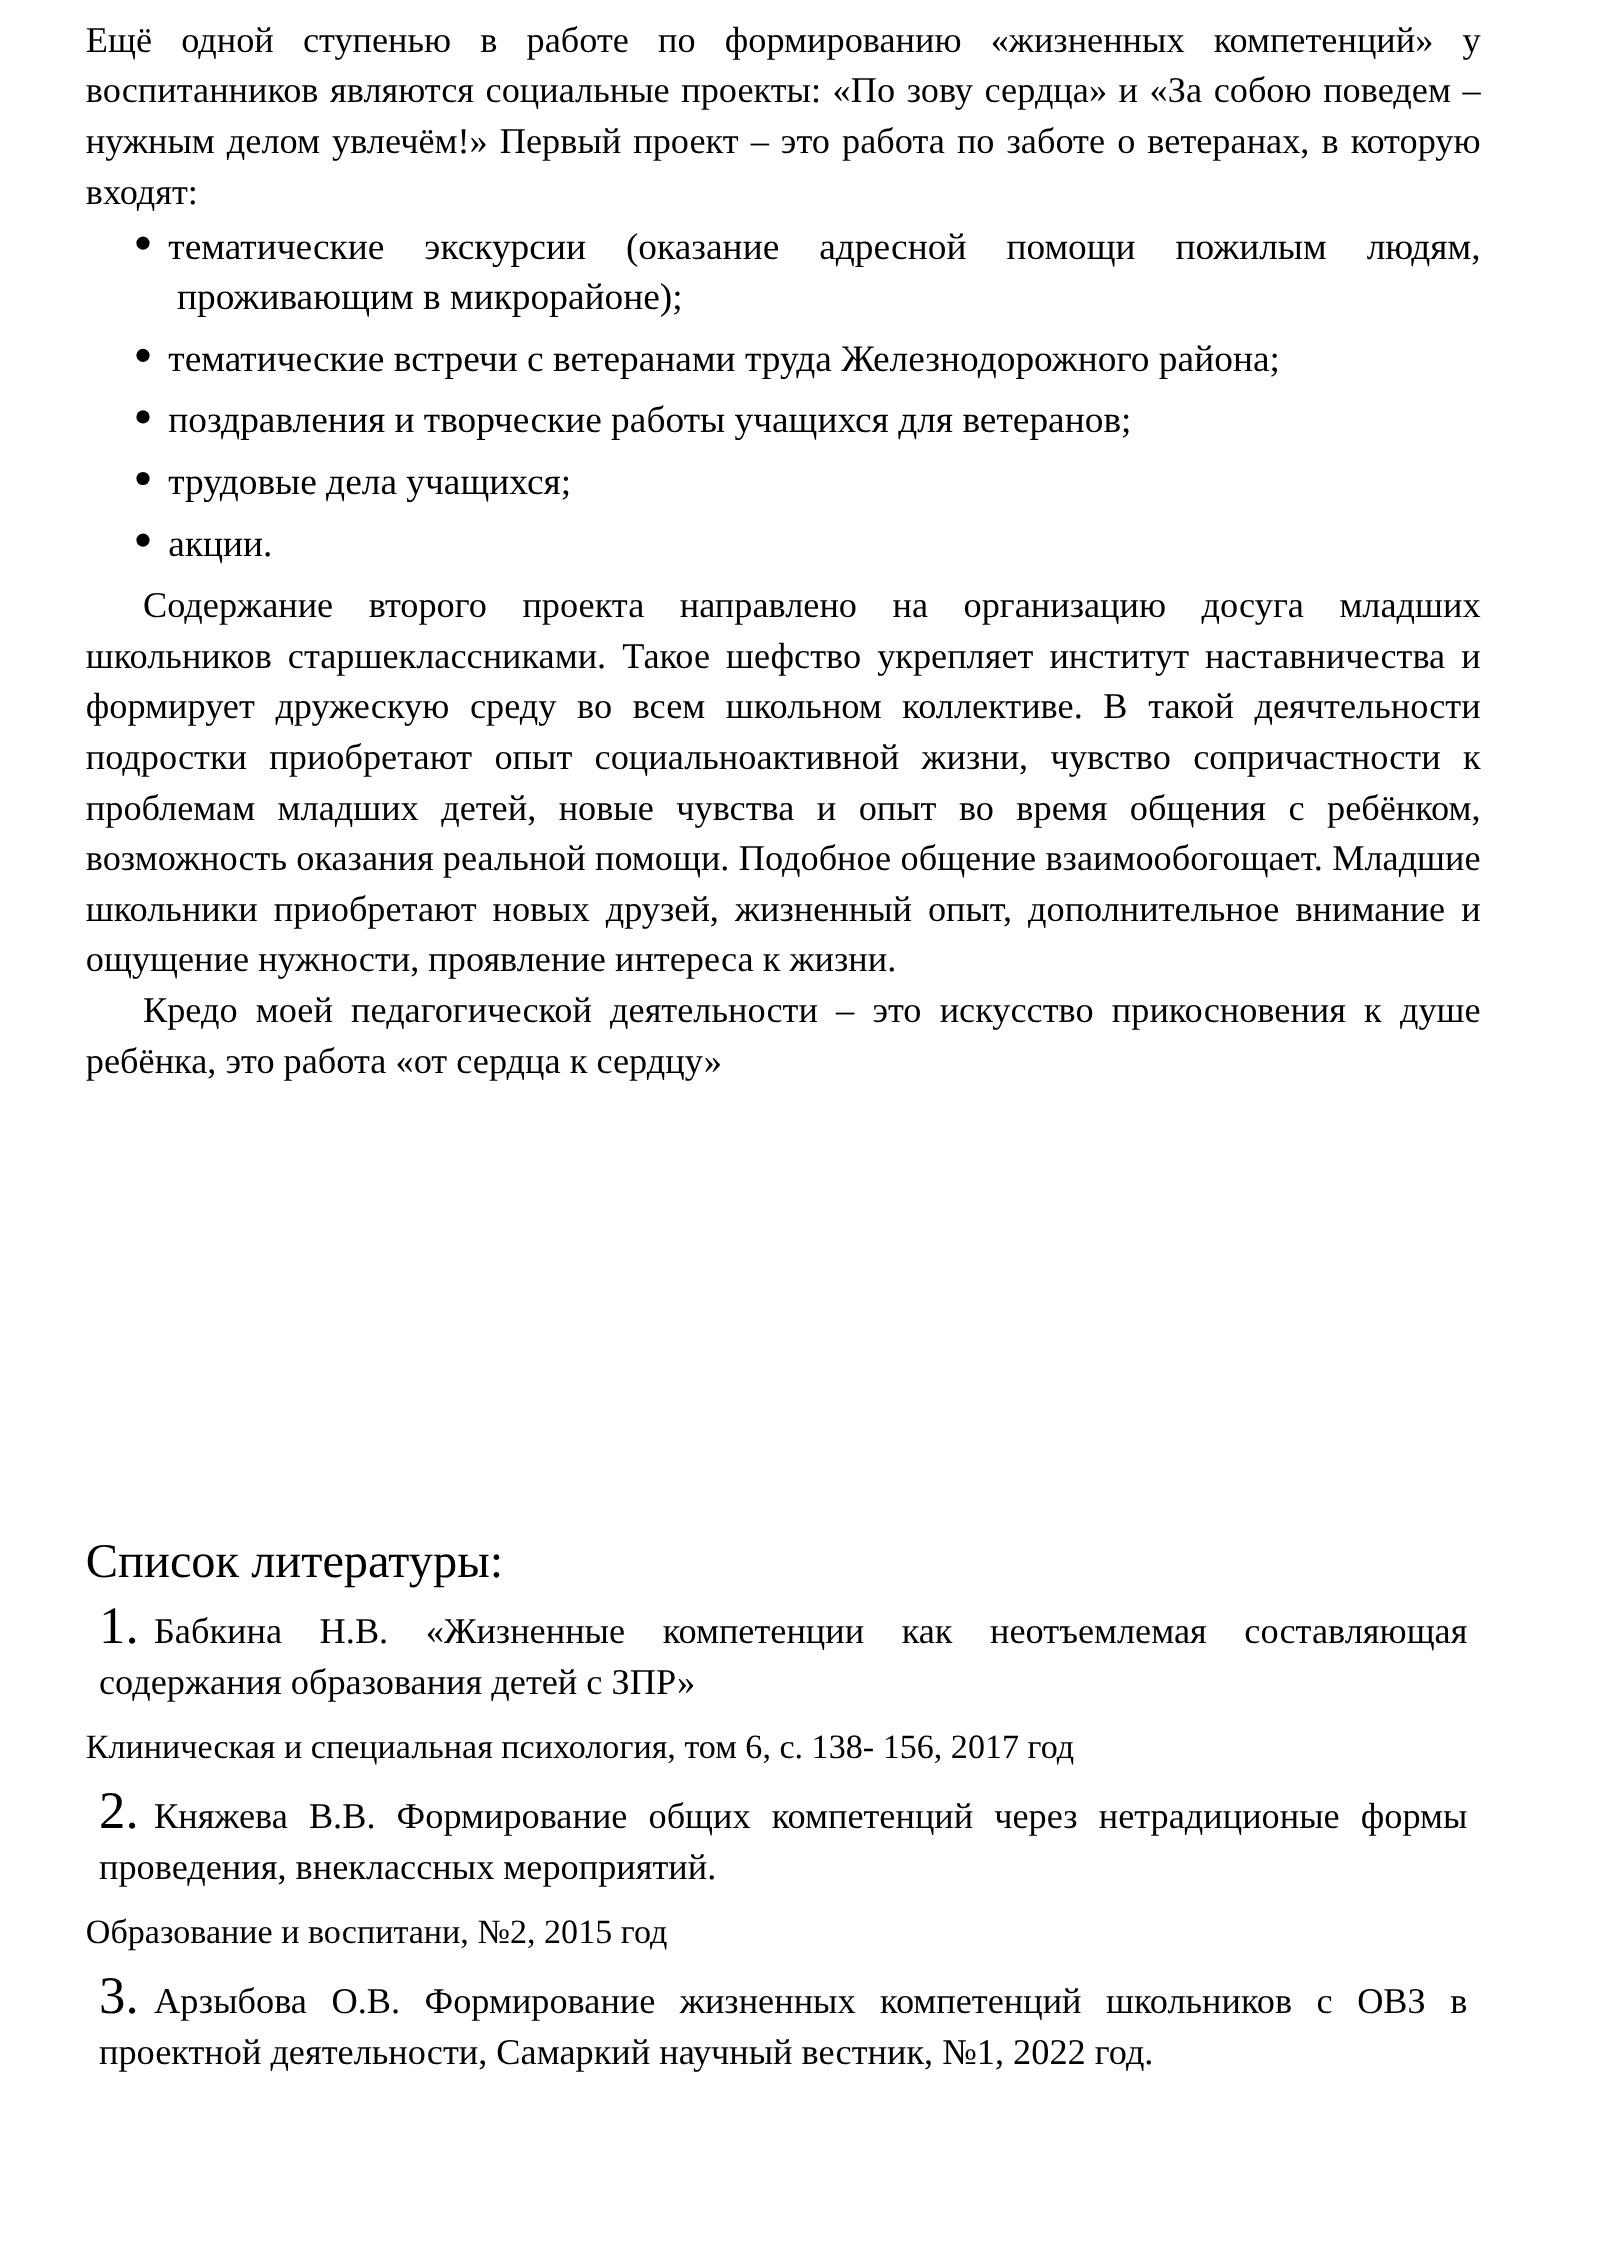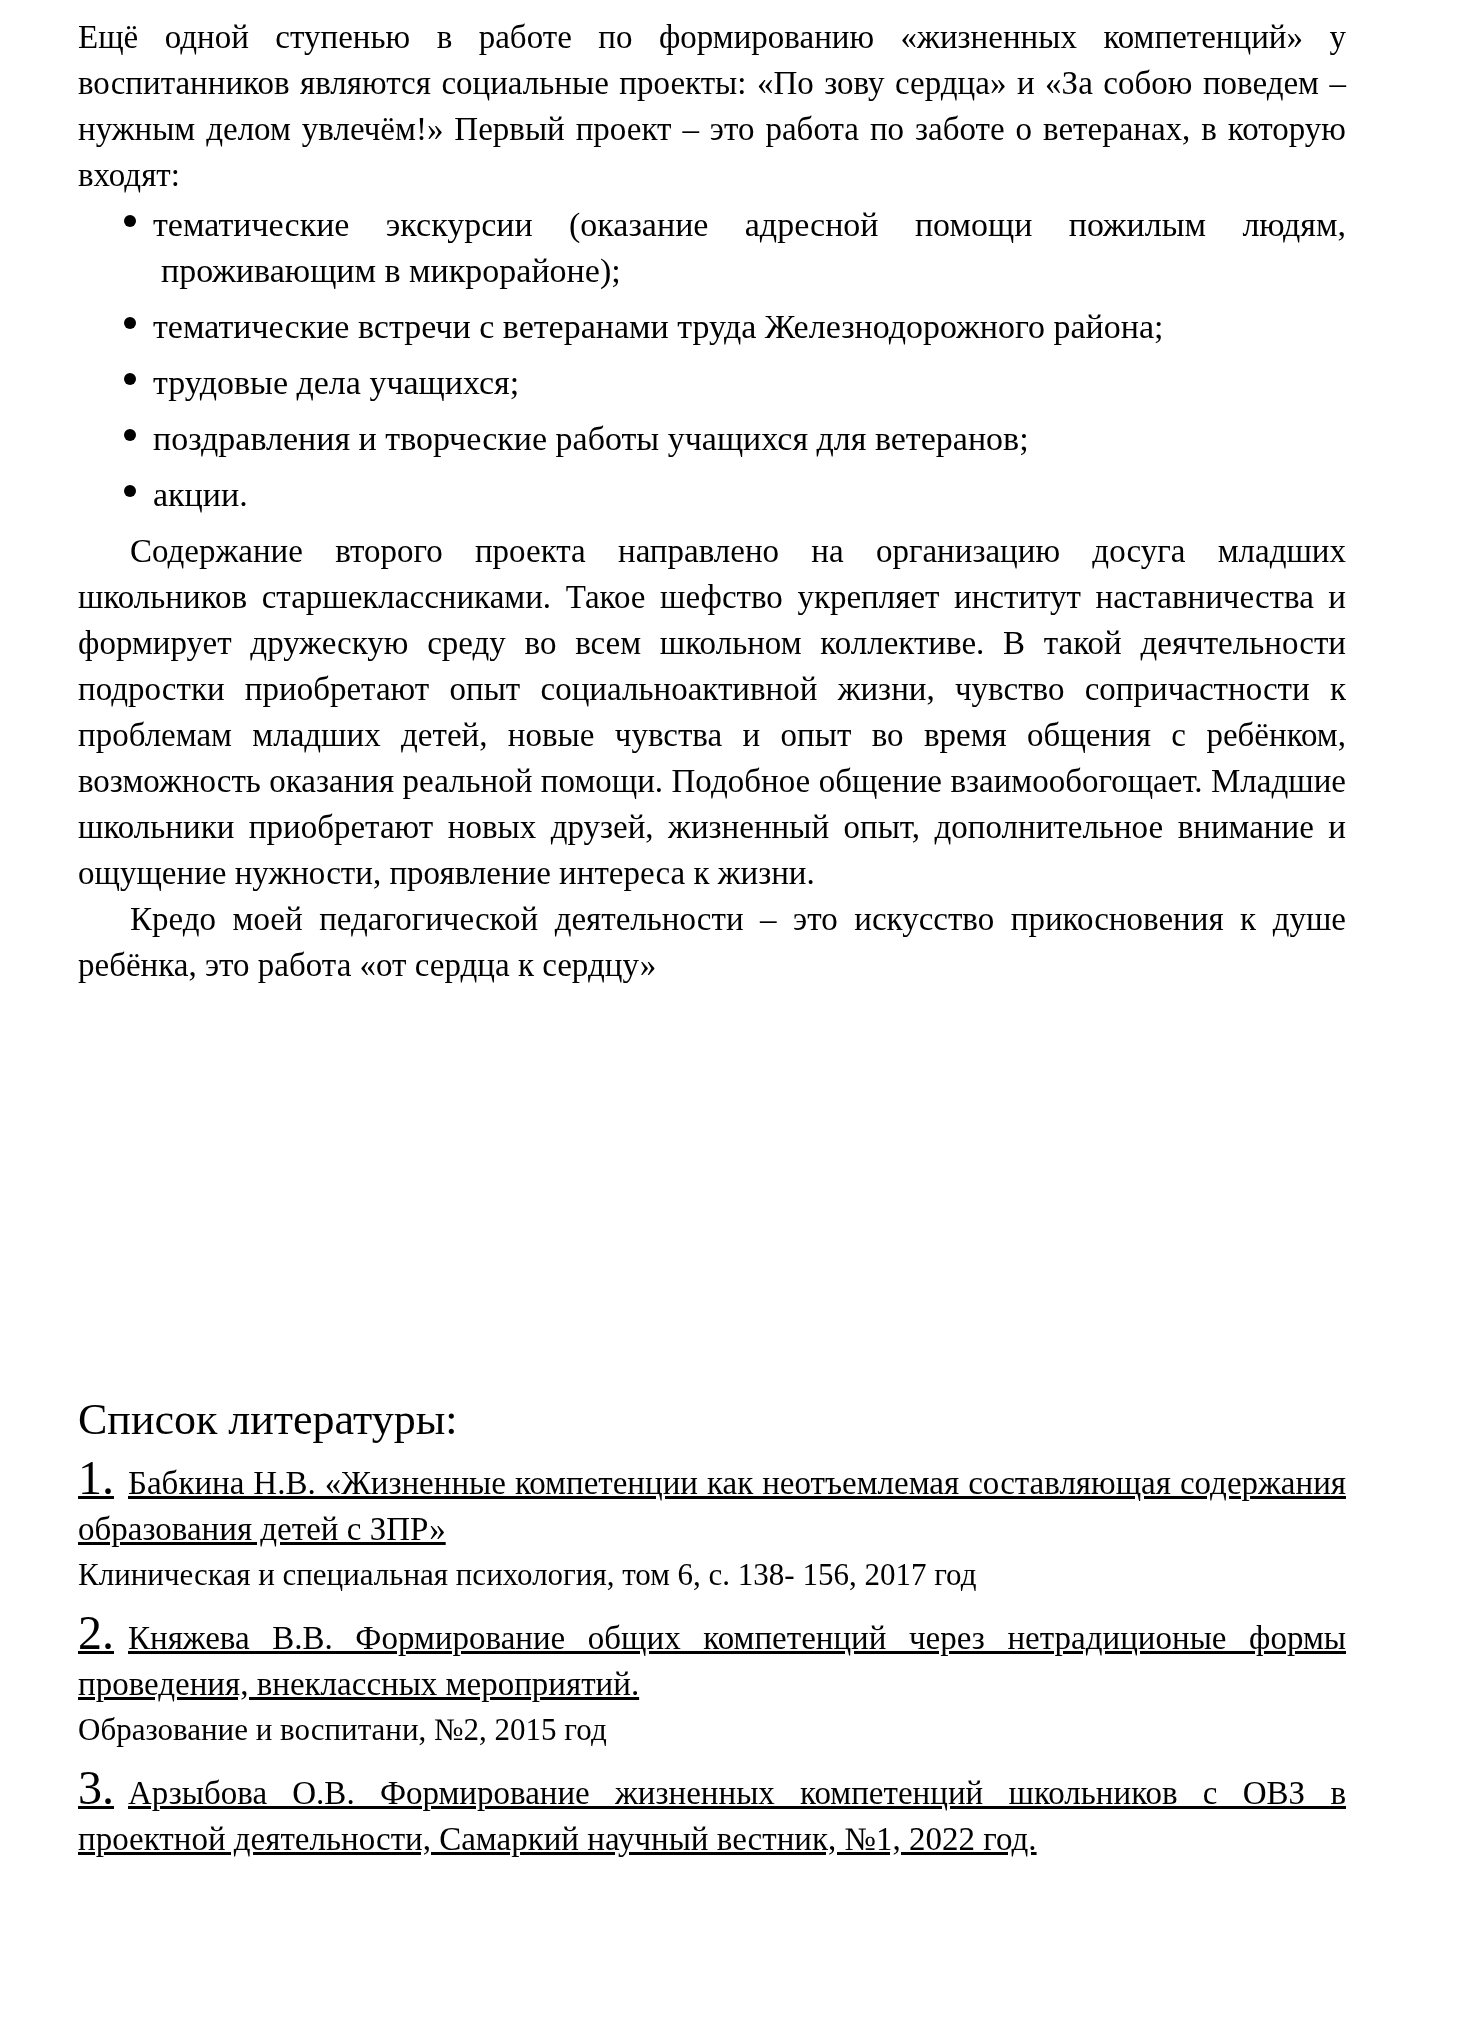--- a/index.html
+++ b/index.html
@@ -61,22 +61,21 @@
     line-height: 46px;
     margin: 0;
   }
   .ref {
     margin-top: 11px;
   }
   .ref-title {
     font-size: 33px;
     line-height: 46px;
     text-align: justify;
-    margin: 0;
-    text-decoration: underline;
+    margin: 12px;
   }
   .ref-number {
     font-size: 48px;
     line-height: 1;
     margin-right: 14px;
   }
   .ref-source {
     font-size: 31px;
     line-height: 46px;
     margin: 0;
@@ -93,25 +92,25 @@
     <li>
       <span class="dot"></span>
       <span>тематические экскурсии (оказание  адресной помощи пожилым людям, проживающим в микрорайоне);</span>
     </li>
     <li>
       <span class="dot"></span>
       <span>тематические встречи с ветеранами труда Железнодорожного района;</span>
     </li>
     <li>
       <span class="dot"></span>
-      <span>трудовые дела учащихся;</span>
+      <span>поздравления и творческие работы учащихся для ветеранов;</span>
     </li>
     <li>
       <span class="dot"></span>
-      <span>поздравления и творческие работы учащихся для ветеранов;</span>
+      <span>трудовые дела учащихся;</span>
     </li>
     <li>
       <span class="dot"></span>
       <span>акции.</span>
     </li>
   </ul>
 
   <p class="body-text indent">Содержание второго проекта направлено на организацию досуга младших школьников старшеклассниками. Такое шефство  укрепляет институт наставничества и формирует дружескую среду во всем школьном коллективе. В такой деячтельности подростки приобретают опыт социальноактивной жизни, чувство сопричастности к проблемам младших детей, новые чувства и опыт во время общения с ребёнком, возможность оказания реальной помощи. Подобное общение взаимообогощает.  Младшие школьники приобретают новых друзей, жизненный опыт, дополнительное внимание и ощущение нужности, проявление интереса к жизни.</p>
 
   <p class="body-text indent">Кредо моей педагогической деятельности – это искусство прикосновения к душе ребёнка, это работа «от сердца к сердцу»</p>

